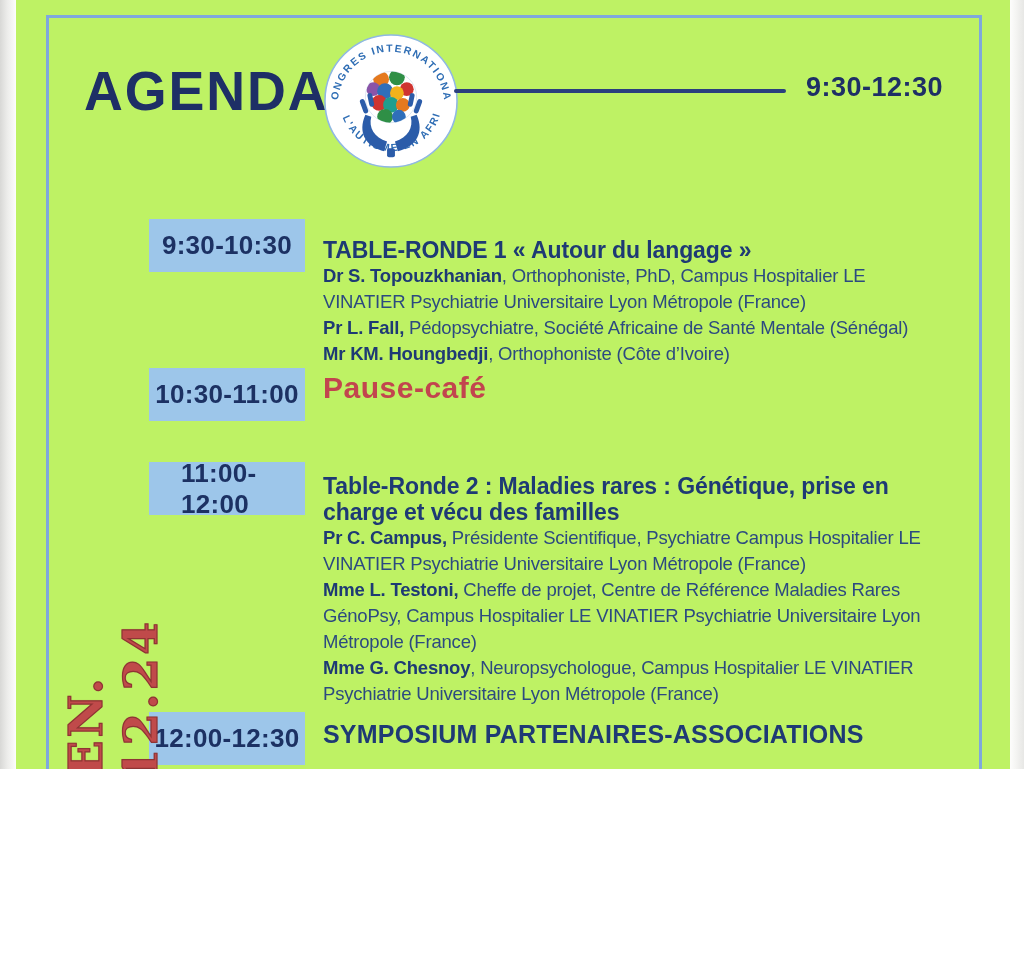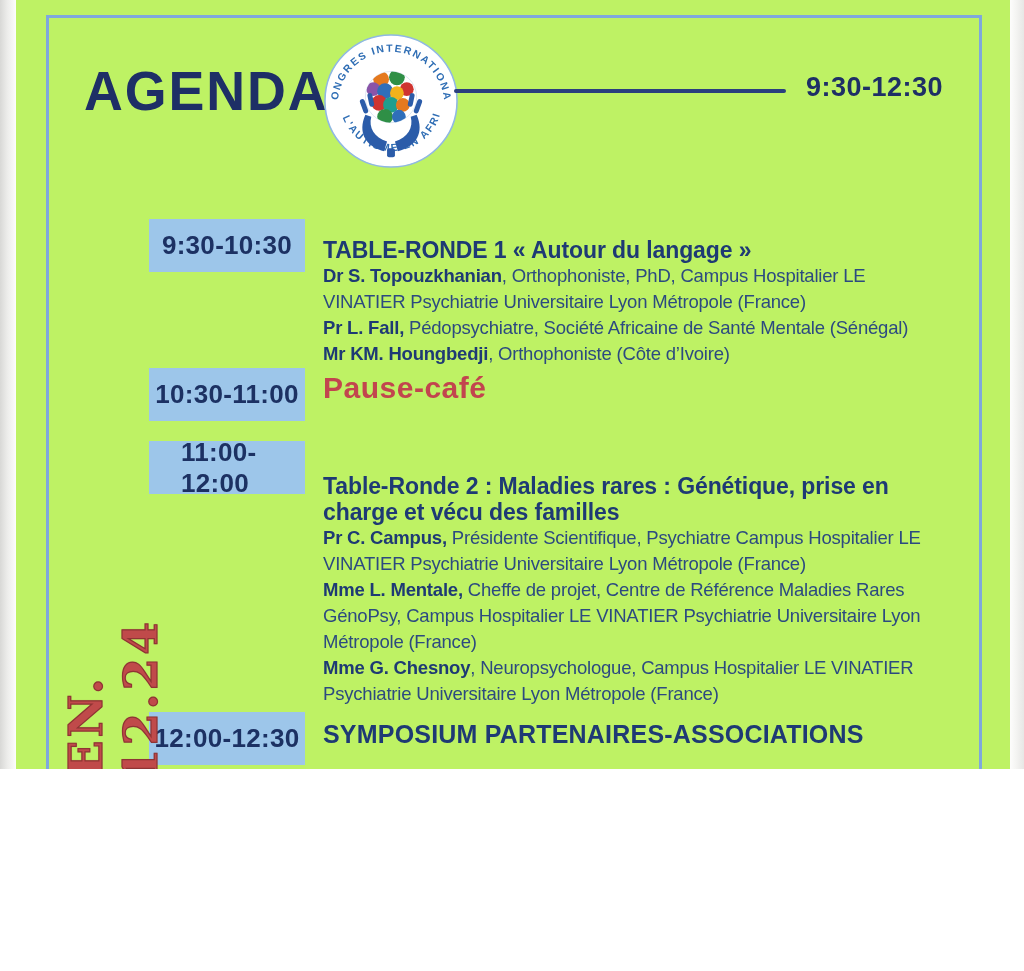--- a/index.html
+++ b/index.html
@@ -48,21 +48,21 @@
     font-size:27px;font-weight:700;color:var(--navy);letter-spacing:0.5px;
   }
   .time-box{
     position:absolute;left:149px;width:156px;height:53px;
     background:var(--box-blue);color:var(--box-text);
     display:flex;align-items:center;justify-content:center;
     font-size:26px;font-weight:700;letter-spacing:0.3px;
   }
   .tb1{top:219px;}
   .tb2{top:368px;}
-  .tb3{top:441px;padding-left:32px;}
+  .tb3{top:462px;padding-left:32px;}
   .tb4{top:712px;}
   .session-block{
     position:absolute;left:323px;width:605px;
     font-size:18.5px;line-height:26px;color:var(--body-blue);
     letter-spacing:-0.2px;
   }
   .sb1{top:201px;}
   .sb3{top:437px;}
   .session-title{
     font-size:23px;font-weight:700;color:var(--title-blue);
@@ -157,21 +157,21 @@
     <div><span class="sp-name">Mr KM. Houngbedji</span><span>, Orthophoniste (Côte d’Ivoire)</span></div>
   </div>
 
   <div class="time-box tb2">10:30-11:00</div>
   <div class="break-label">Pause-café</div>
 
   <div class="time-box tb3">11:00-12:00</div>
   <div class="session-block sb3">
     <div class="session-title">Table-Ronde 2 : Maladies rares : Génétique, prise en charge et vécu des familles</div>
     <div><span class="sp-name">Pr C. Campus,</span><span> Présidente Scientifique, Psychiatre Campus Hospitalier LE VINATIER Psychiatrie Universitaire Lyon Métropole (France)</span></div>
-    <div><span class="sp-name">Mme L. Mentale,</span><span> Cheffe de projet, Centre de Référence Maladies Rares GénoPsy, Campus Hospitalier LE VINATIER Psychiatrie Universitaire Lyon Métropole (France)</span></div>
+    <div><span class="sp-name">Mme L. Testoni,</span><span> Cheffe de projet, Centre de Référence Maladies Rares GénoPsy, Campus Hospitalier LE VINATIER Psychiatrie Universitaire Lyon Métropole (France)</span></div>
     <div><span class="sp-name">Mme G. Chesnoy</span><span>, Neuropsychologue, Campus Hospitalier LE VINATIER Psychiatrie Universitaire Lyon Métropole (France)</span></div>
   </div>
 
   <div class="time-box tb4">12:00-12:30</div>
   <div class="symposium-title">SYMPOSIUM PARTENAIRES-ASSOCIATIONS</div>
 
   <div class="side-date">VEN. 13.12.24</div>
 </div>
 
 </body></html>

